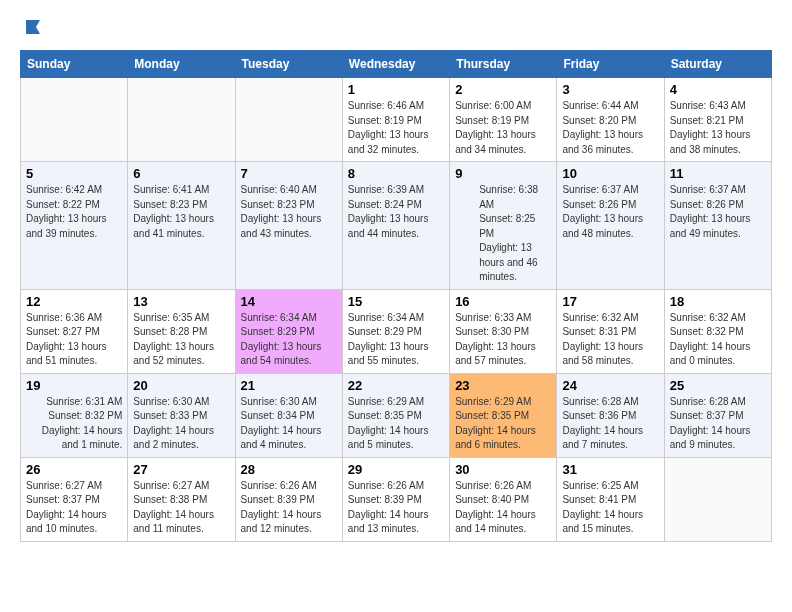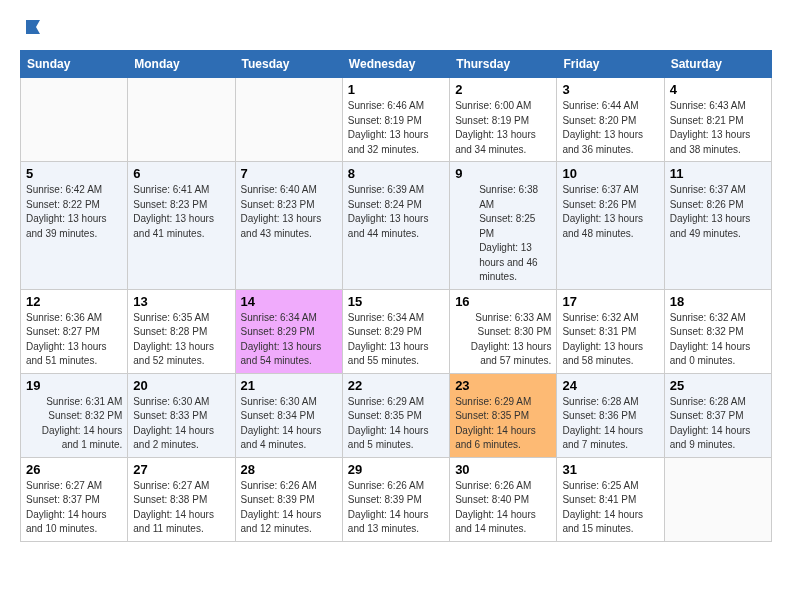--- a/index.html
+++ b/index.html
@@ -214,21 +214,21 @@
 Daylight: 13 hours and 54 minutes.</div>
           </td>
           <td style="background-color: rgb(255, 255, 255);">
             <div class="day-number">15</div>
             <div class="day-info" style="white-space: pre-line;">Sunrise: 6:34 AM
 Sunset: 8:29 PM
 Daylight: 13 hours and 55 minutes.</div>
           </td>
           <td style="background-color: rgb(255, 255, 255);">
             <div class="day-number">16</div>
-            <div class="day-info" style="white-space: pre-line; text-align: right;">Sunrise: 6:33 AM
+            <div class="day-info" style="white-space: pre-line;">Sunrise: 6:33 AM
 Sunset: 8:30 PM
 Daylight: 13 hours and 57 minutes.</div>
           </td>
           <td style="background-color: rgb(255, 255, 255);">
             <div class="day-number">17</div>
             <div class="day-info" style="white-space: pre-line;">Sunrise: 6:32 AM
 Sunset: 8:31 PM
 Daylight: 13 hours and 58 minutes.</div>
           </td>
           <td style="background-color: rgb(255, 255, 255);">

